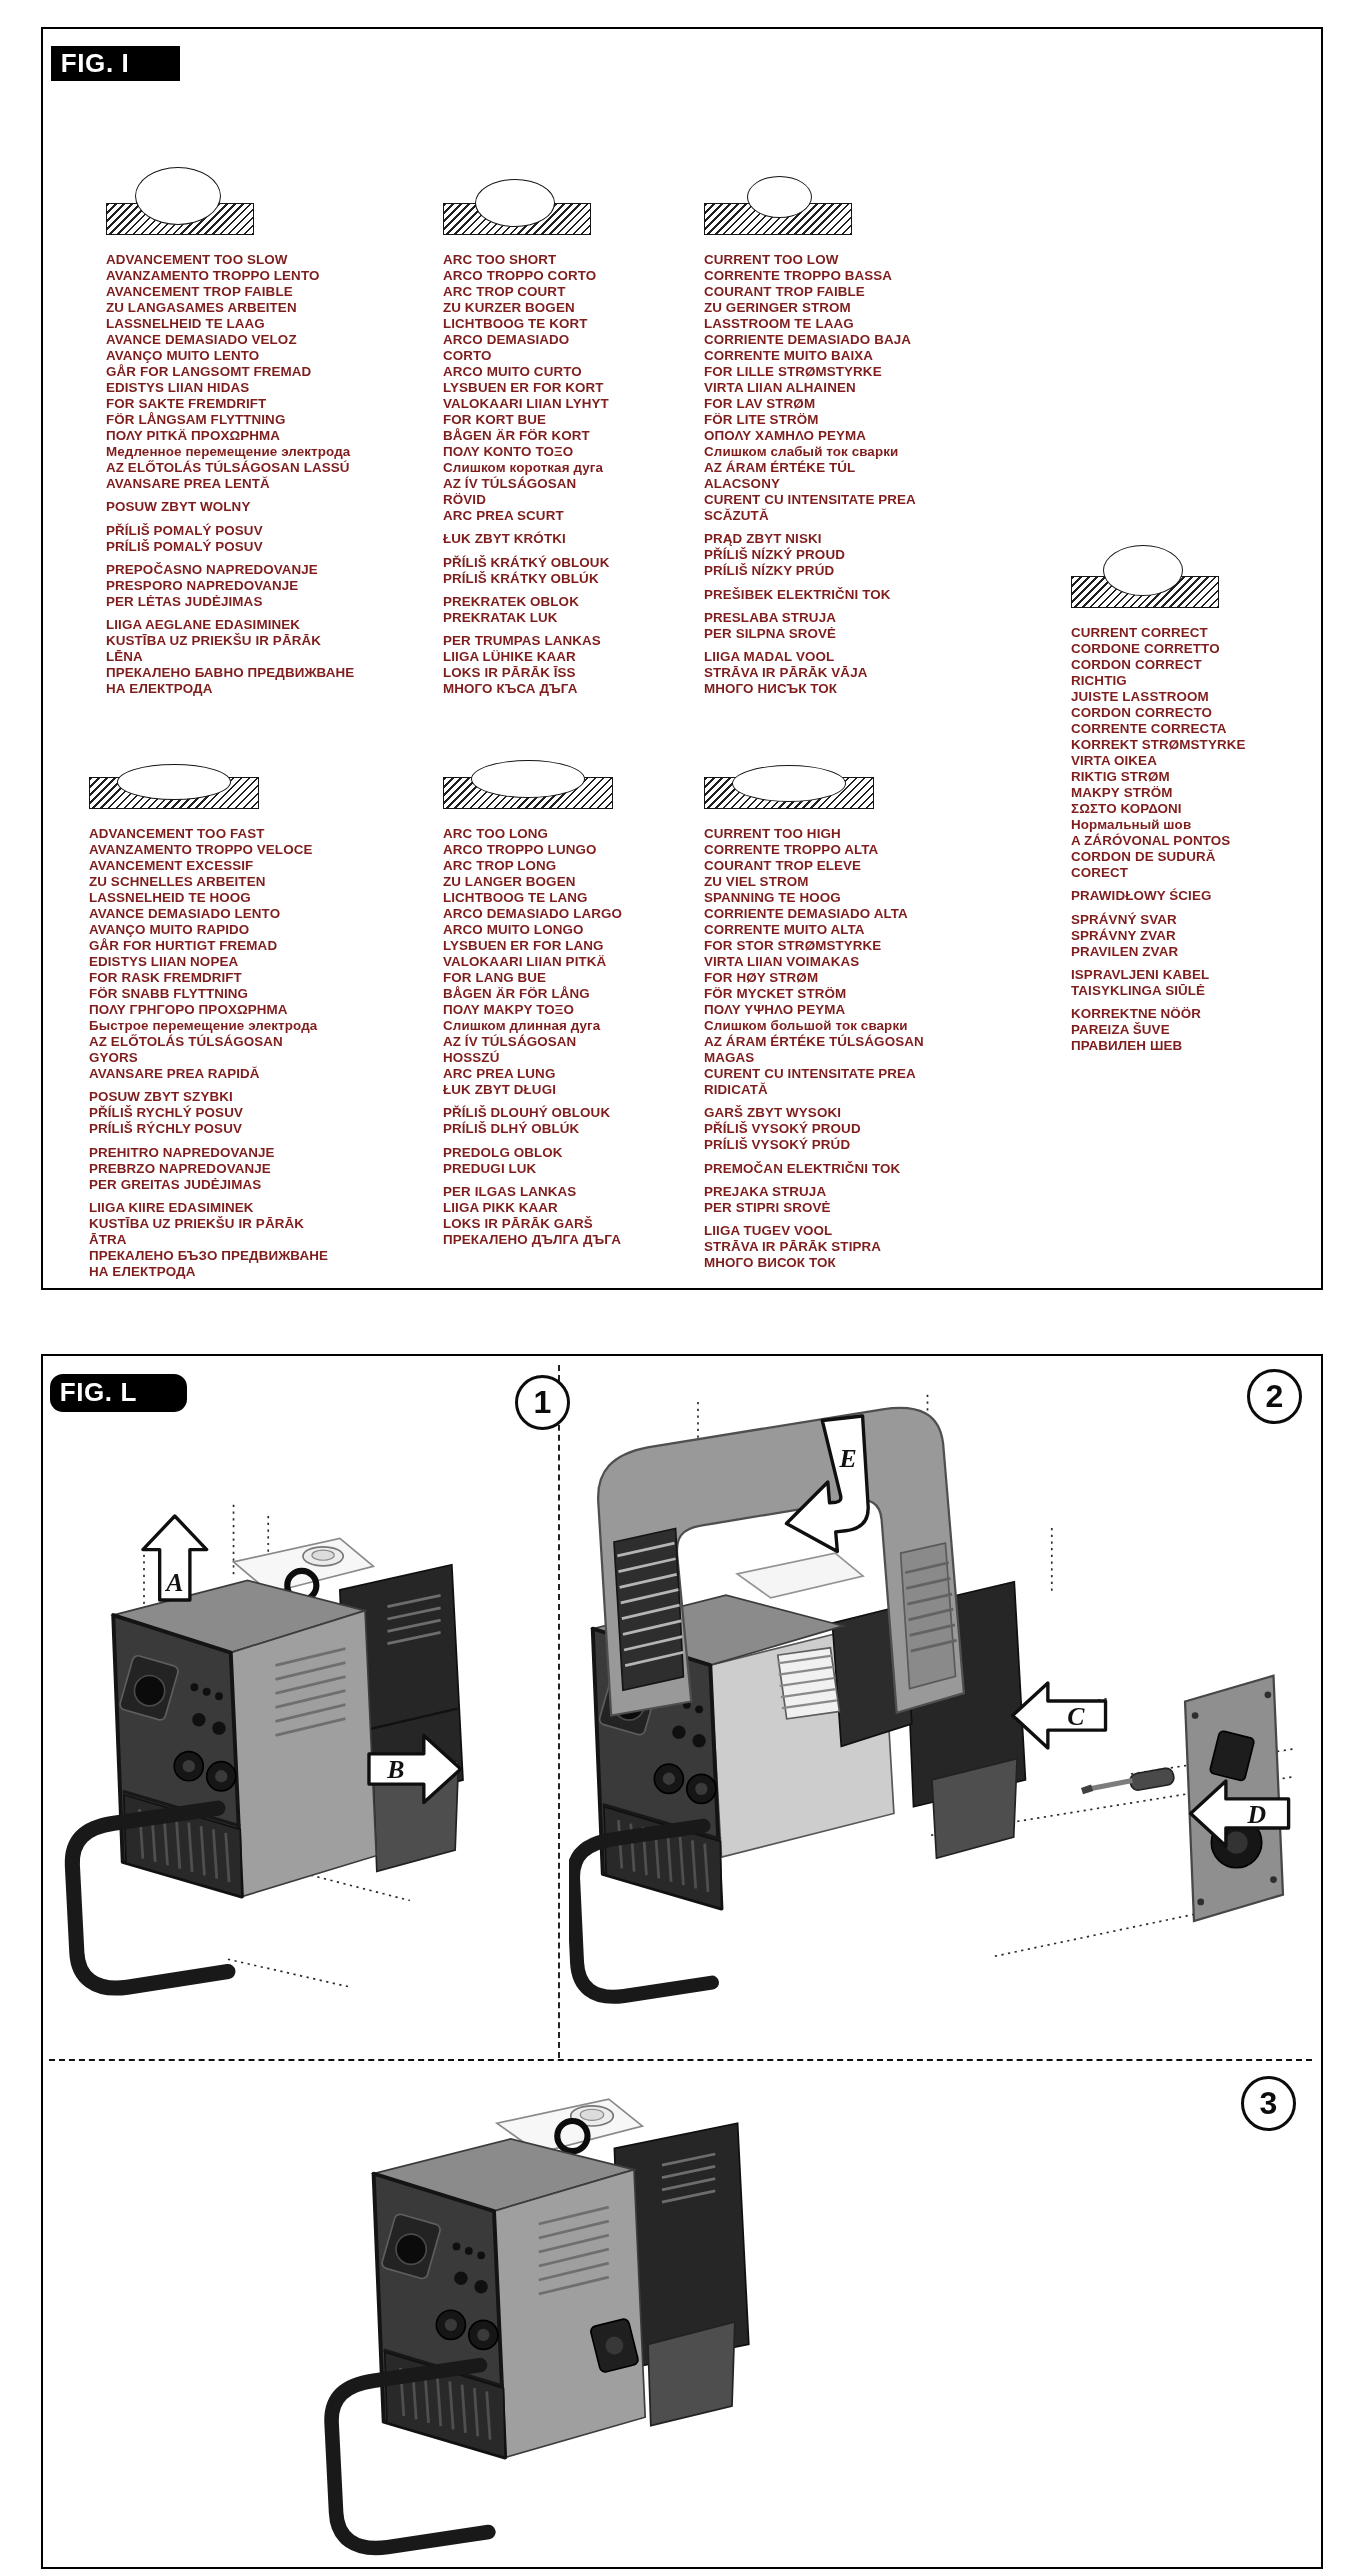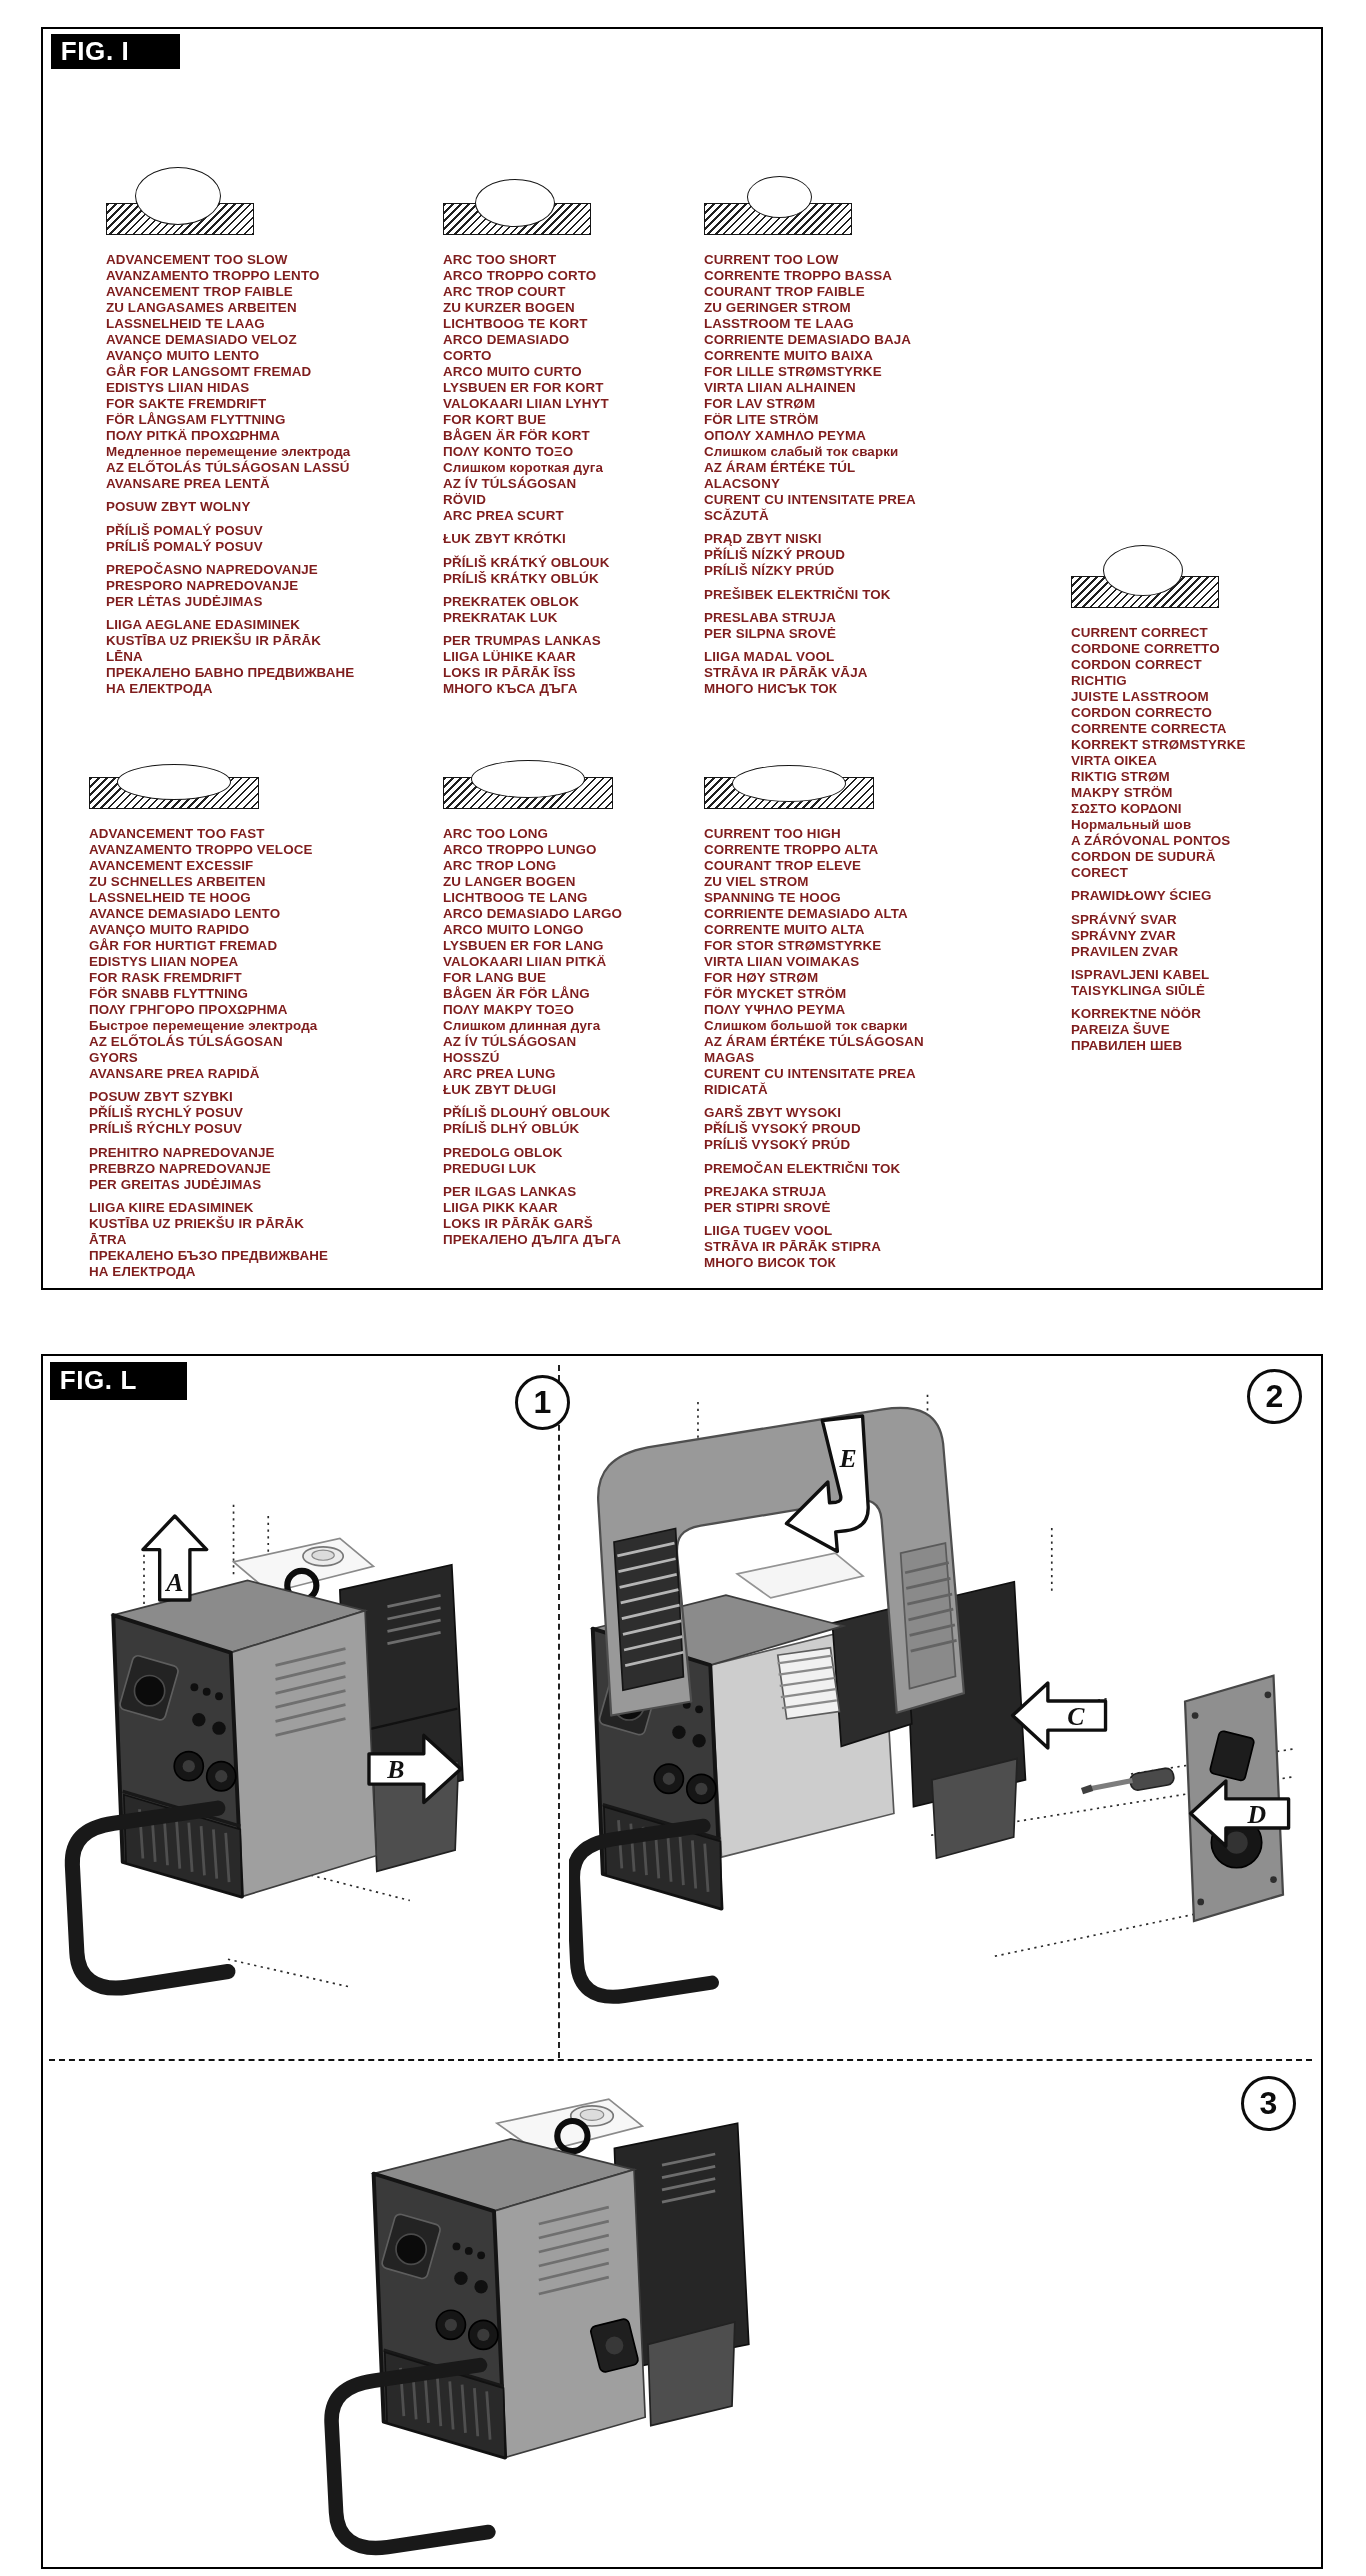--- a/index.html
+++ b/index.html
@@ -1,23 +1,23 @@
 <!DOCTYPE html>
 <html style="font-size:9px"><head>
 <meta charset="utf-8">
 <style>
   html,body{margin:0;padding:0;background:#fff;}
   body{width:1366px;height:2576px;position:relative;font-family:"Liberation Sans",sans-serif;}
   .figbox{position:absolute;border:2.8px solid #000;background:#fff;}
   #fig-i-box{left:41px;top:27.4px;width:1278px;height:1259px;}
   #fig-l-box{left:41px;top:1354px;width:1278px;height:1211px;}
   .figlabel{position:absolute;background:#000;color:#fff;font-weight:700;font-size:26px;
-    display:flex;align-items:center;padding-left:10px;letter-spacing:0.6px;}
+    display:flex;align-items:center;padding-left:10px;letter-spacing:0.6px;margin-top:12px;}
   #fig-i-label{left:7.8px;top:4.5px;width:119px;height:35px;}
-  #fig-l-label{left:6.7px;top:5.6px;width:127px;height:38px;}
+  #fig-l-label{left:6.7px;top:5.6px;width:127px;height:38px;border-radius:13px;}
   .lang-block{position:absolute;}
   .lines{font-weight:700;font-size:13.4px;line-height:16px;letter-spacing:0.1px;color:#7f1d1d;white-space:nowrap;}
   .line:empty{height:7.3px;line-height:7.3px;}
   .bead{position:relative;height:74px;width:146px;margin-bottom:14.6px;}
   .row2 .bead{width:168px;}
   .bead .bar{position:absolute;left:0;bottom:2.2px;height:30px;width:100%;border:1.7px solid #151515;
     background:repeating-linear-gradient(135deg,#202020 0 1.7px,#ffffff 1.7px 5.6px);}
   .bead .blob{position:absolute;background:#fff;border:1.7px solid #151515;border-radius:50%;}
   .bead-slow .blob{width:84px;height:56px;left:29px;top:3.4px;}
   .bead-short .blob{width:78px;height:46px;left:32px;top:15.7px;}

